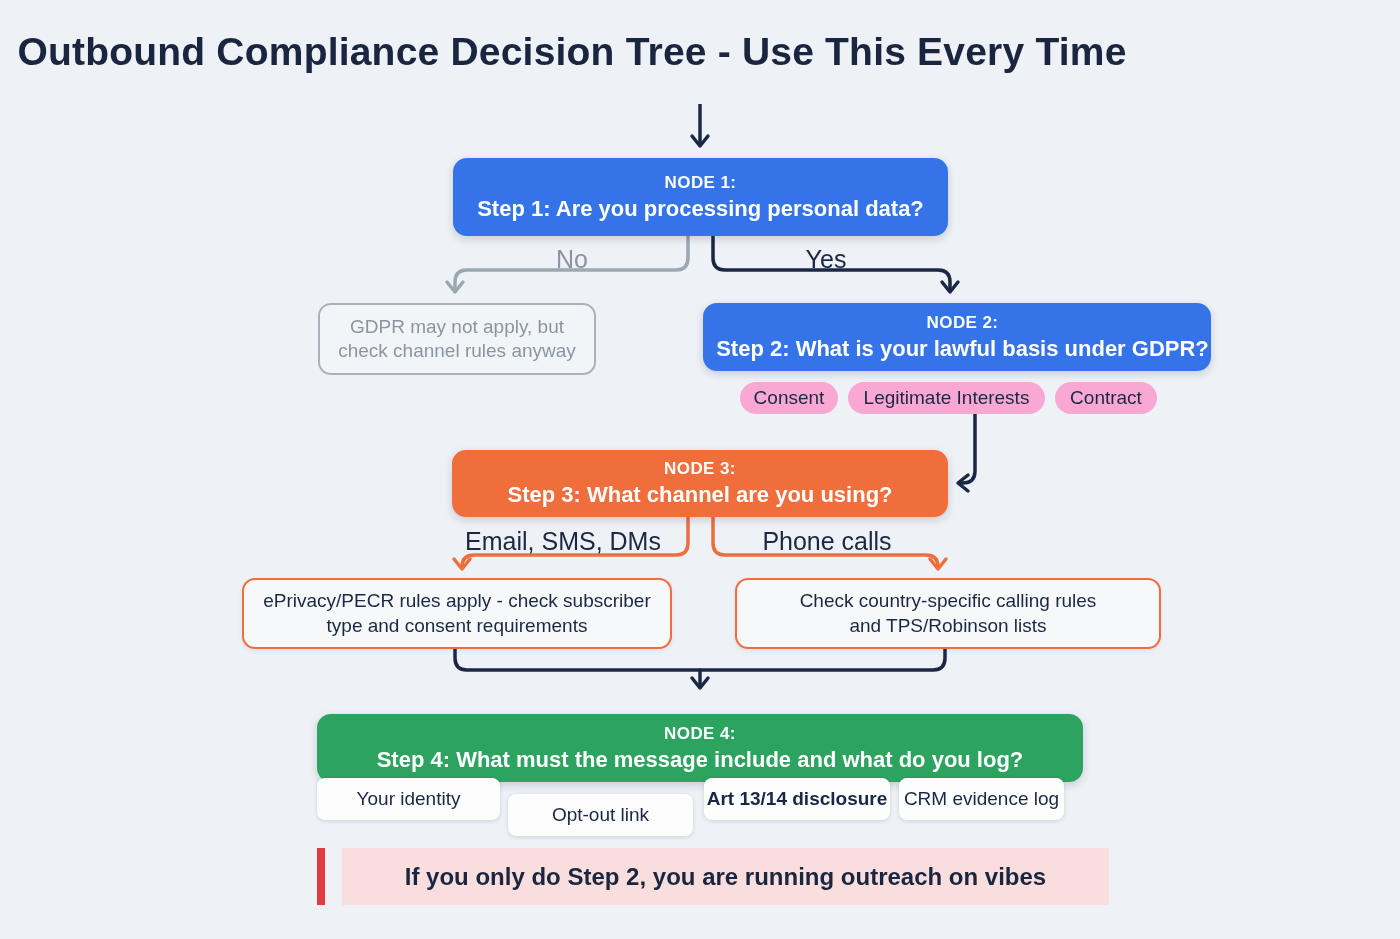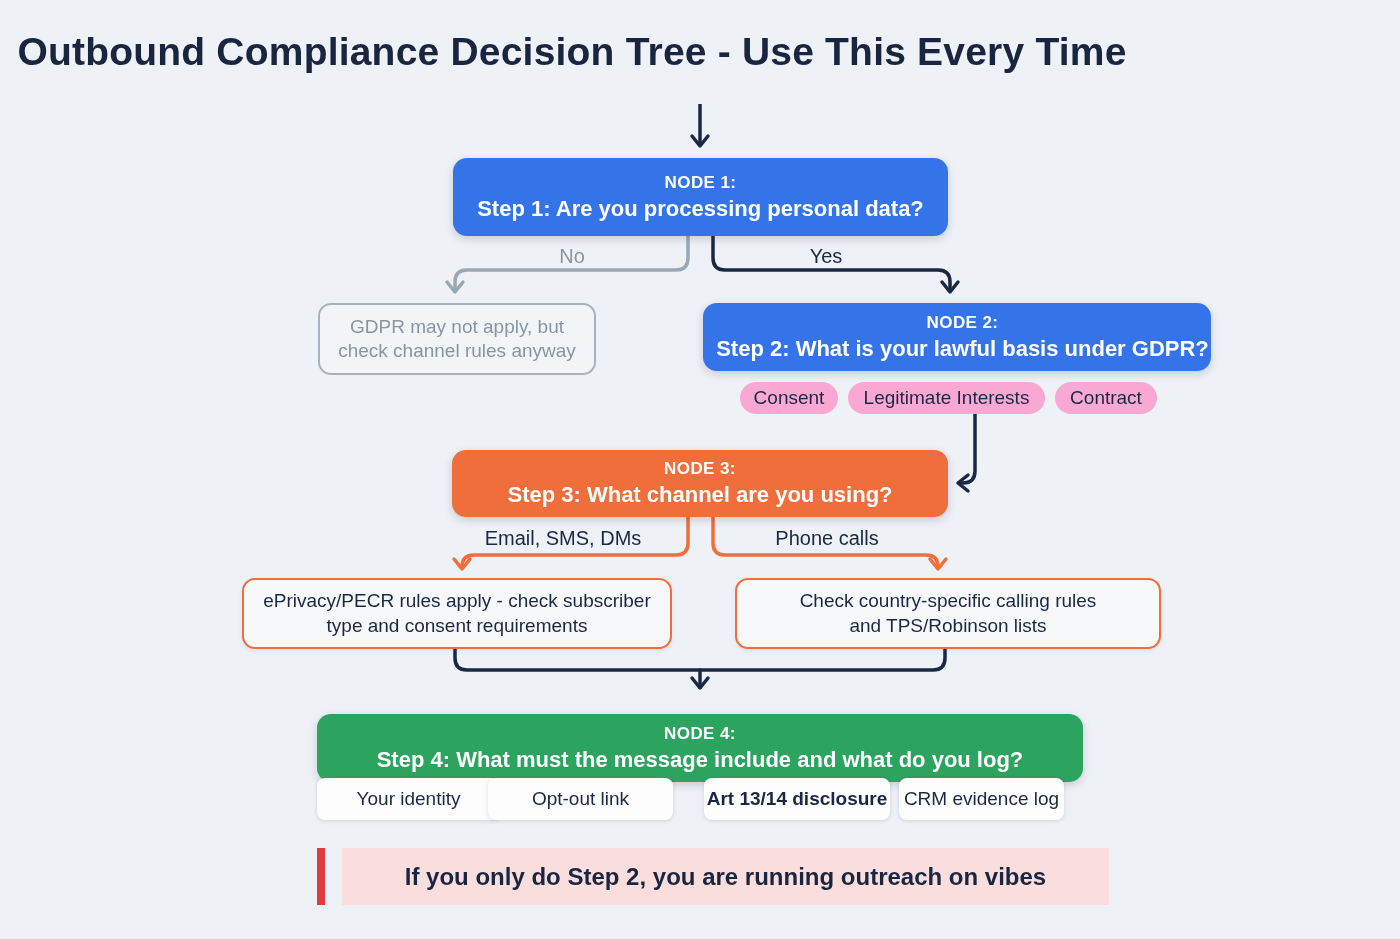--- a/index.html
+++ b/index.html
@@ -23,21 +23,21 @@
   .node .node-question{font-size:22px;font-weight:700;}
   .node-blue{background:#3574e8;}
   .node-orange{background:#ef6e3b;}
   .node-green{background:#2ca45f;margin-top:16px;}
 
   .node1{left:453px;top:158px;width:495px;height:78px;}
   .node2{left:703px;top:303px;width:497px;height:68px;padding-left:11px;}
   .node3{left:452px;top:450px;width:496px;height:67px;}
   .node4{left:317px;top:698px;width:766px;height:68px;}
 
-  .branch-label{font-size:20px;font-weight:500;text-align:center;}
+  .branch-label{font-size:25px;font-weight:500;text-align:center;}
   .label-no{left:522px;top:245px;width:100px;color:#8b95a1;}
   .label-yes{left:776px;top:245px;width:100px;color:#1b2844;}
   .label-email{left:463px;top:527px;width:200px;color:#1b2844;}
   .label-phone{left:727px;top:527px;width:200px;color:#1b2844;}
 
   .outcome{
     border-radius:13px;display:flex;align-items:center;justify-content:center;
     text-align:center;font-size:19px;line-height:1.28;
   }
   .outcome-gray{
@@ -61,21 +61,21 @@
   .chip-consent{left:740px;width:98px;}
   .chip-li{left:848px;width:197px;}
   .chip-contract{left:1055px;width:102px;}
 
   .chip-white{
     top:778px;height:42px;border-radius:8px;background:#fdfdfe;color:#1b2844;
     display:flex;align-items:center;justify-content:center;font-size:19px;
     box-shadow:0 1px 4px rgba(20,35,70,.15);
   }
   .mchip1{left:317px;width:183px;}
-  .mchip2{left:488px;width:185px;}
+  .mchip2{left:508px;width:185px;margin-top:16px;}
   .mchip3{left:704px;width:186px;font-weight:bold;}
   .mchip4{left:899px;width:165px;}
 
   .banner{
     left:317px;top:848px;width:767px;height:57px;background:#fadedd;
     display:flex;align-items:center;justify-content:center;margin-left:25px;
   }
   .banner-bar{left:317px;top:848px;width:8px;height:57px;background:#e23b3e;}
   .banner-text{font-size:24px;font-weight:700;color:#1a2540;text-align:center;}
 </style>

